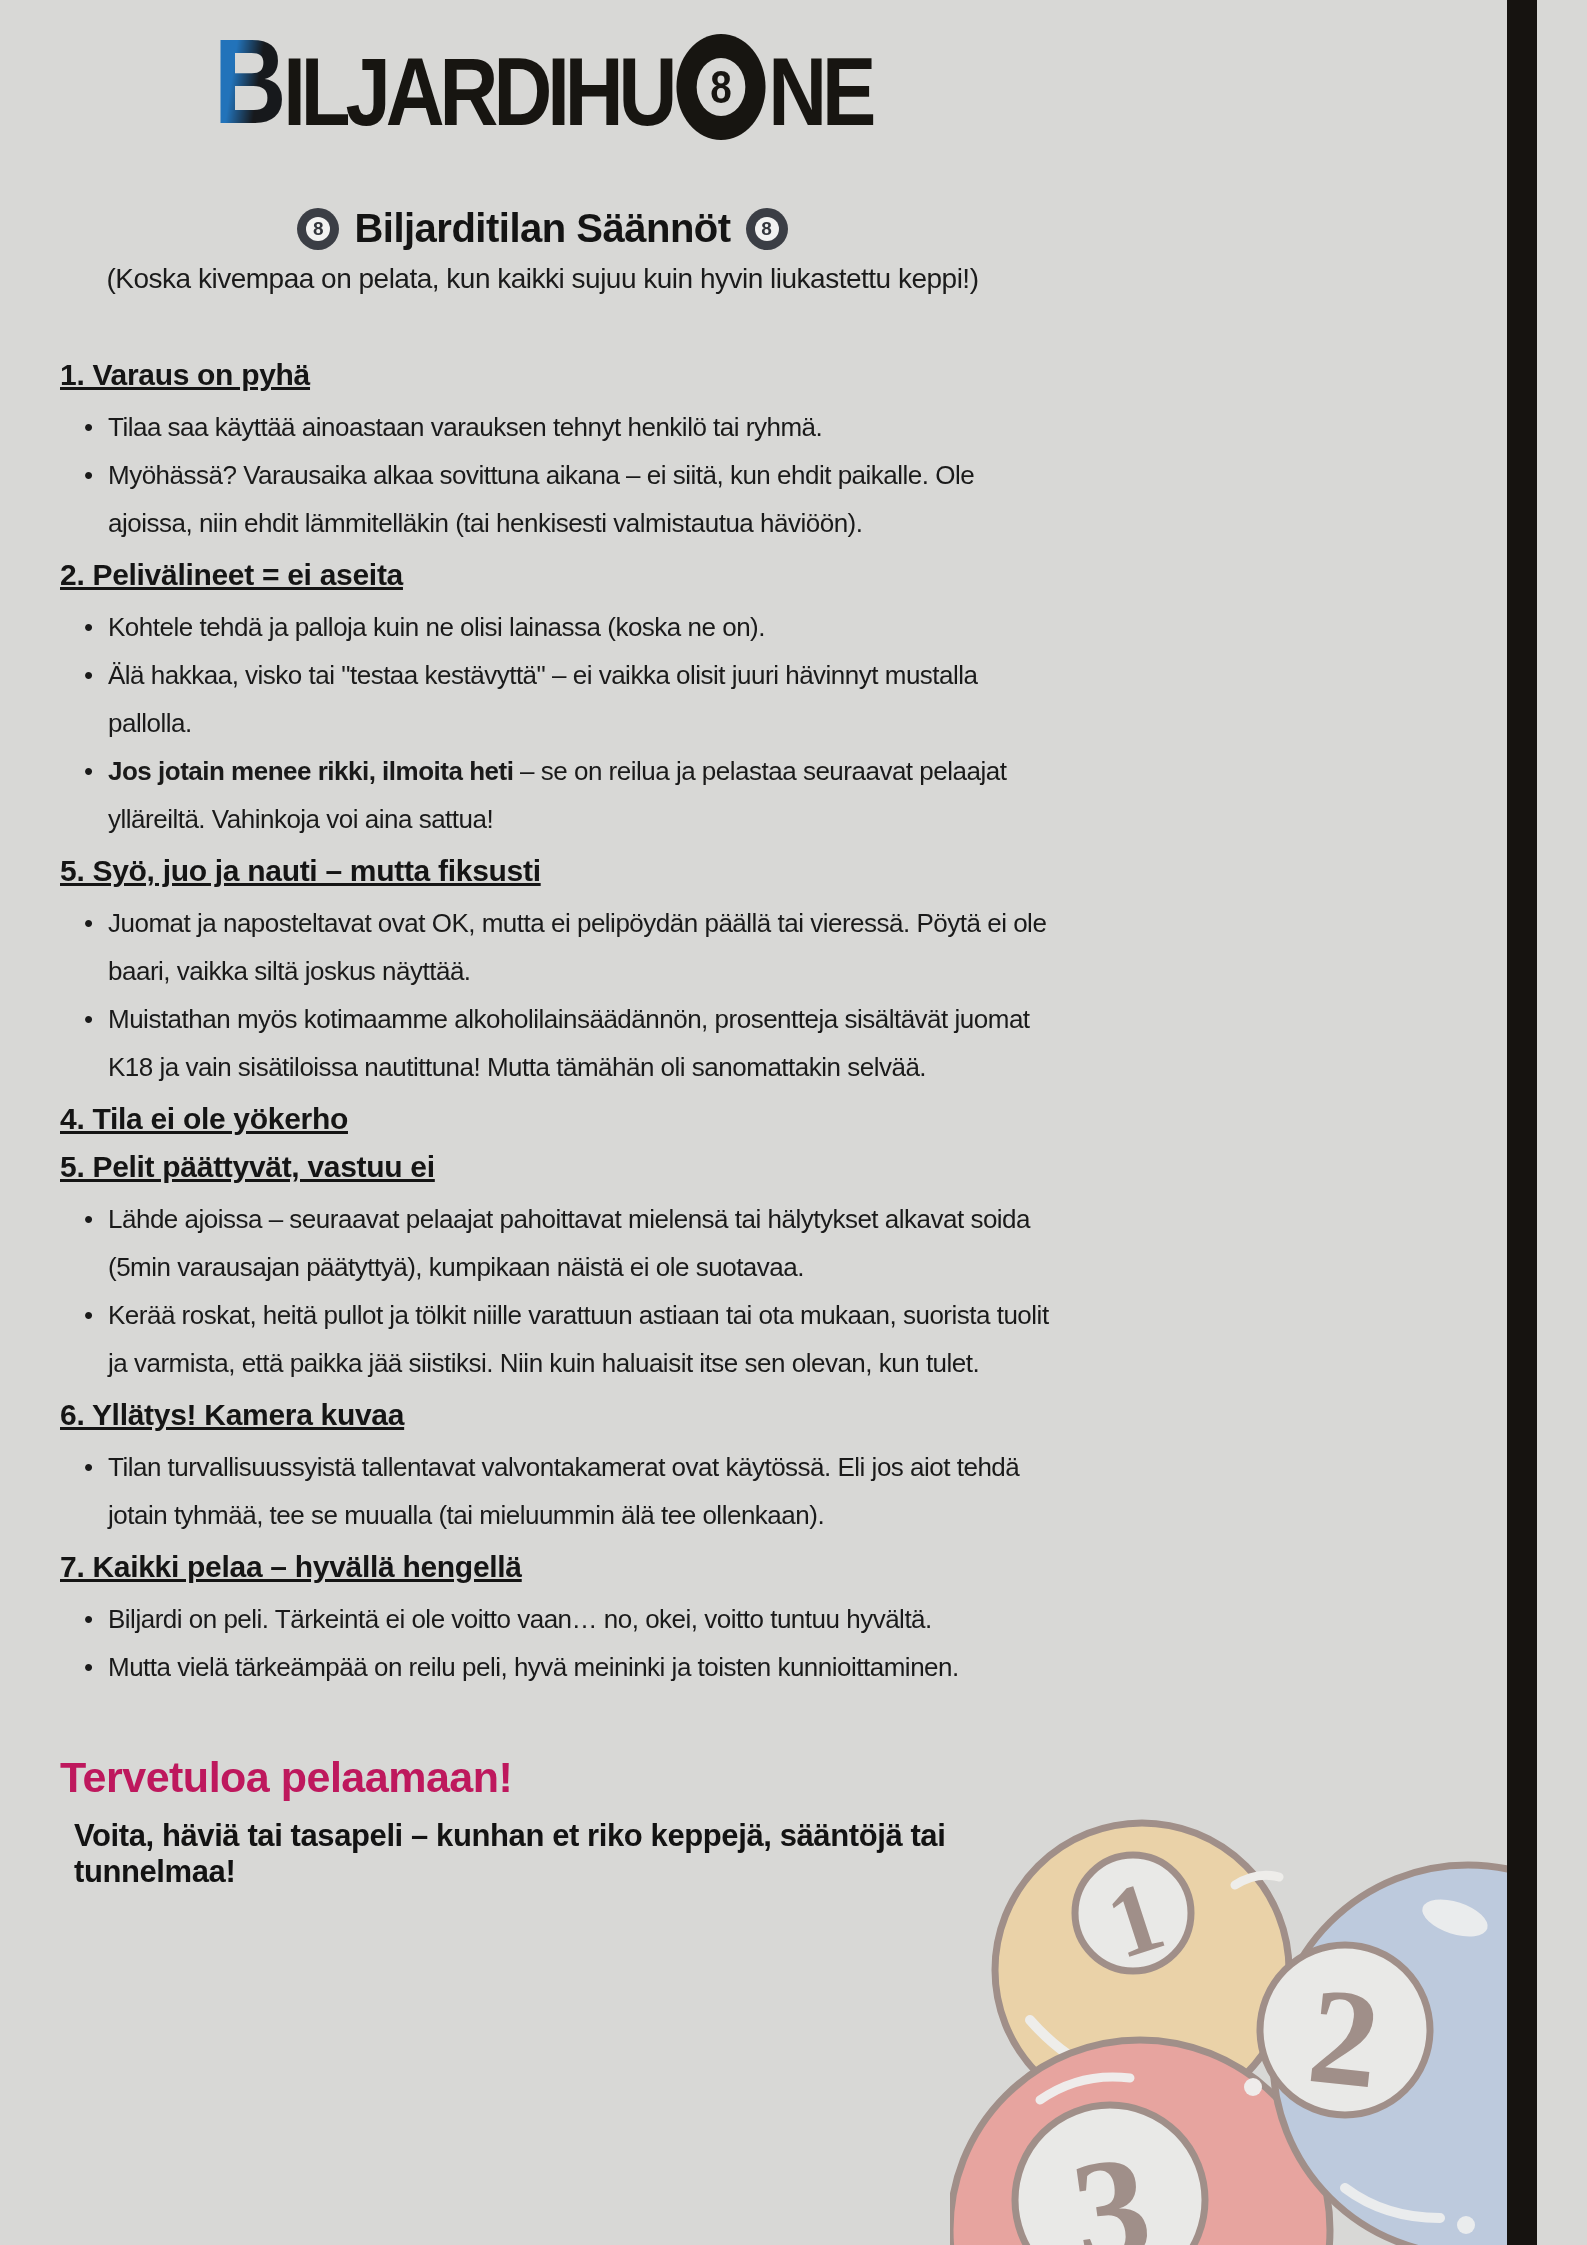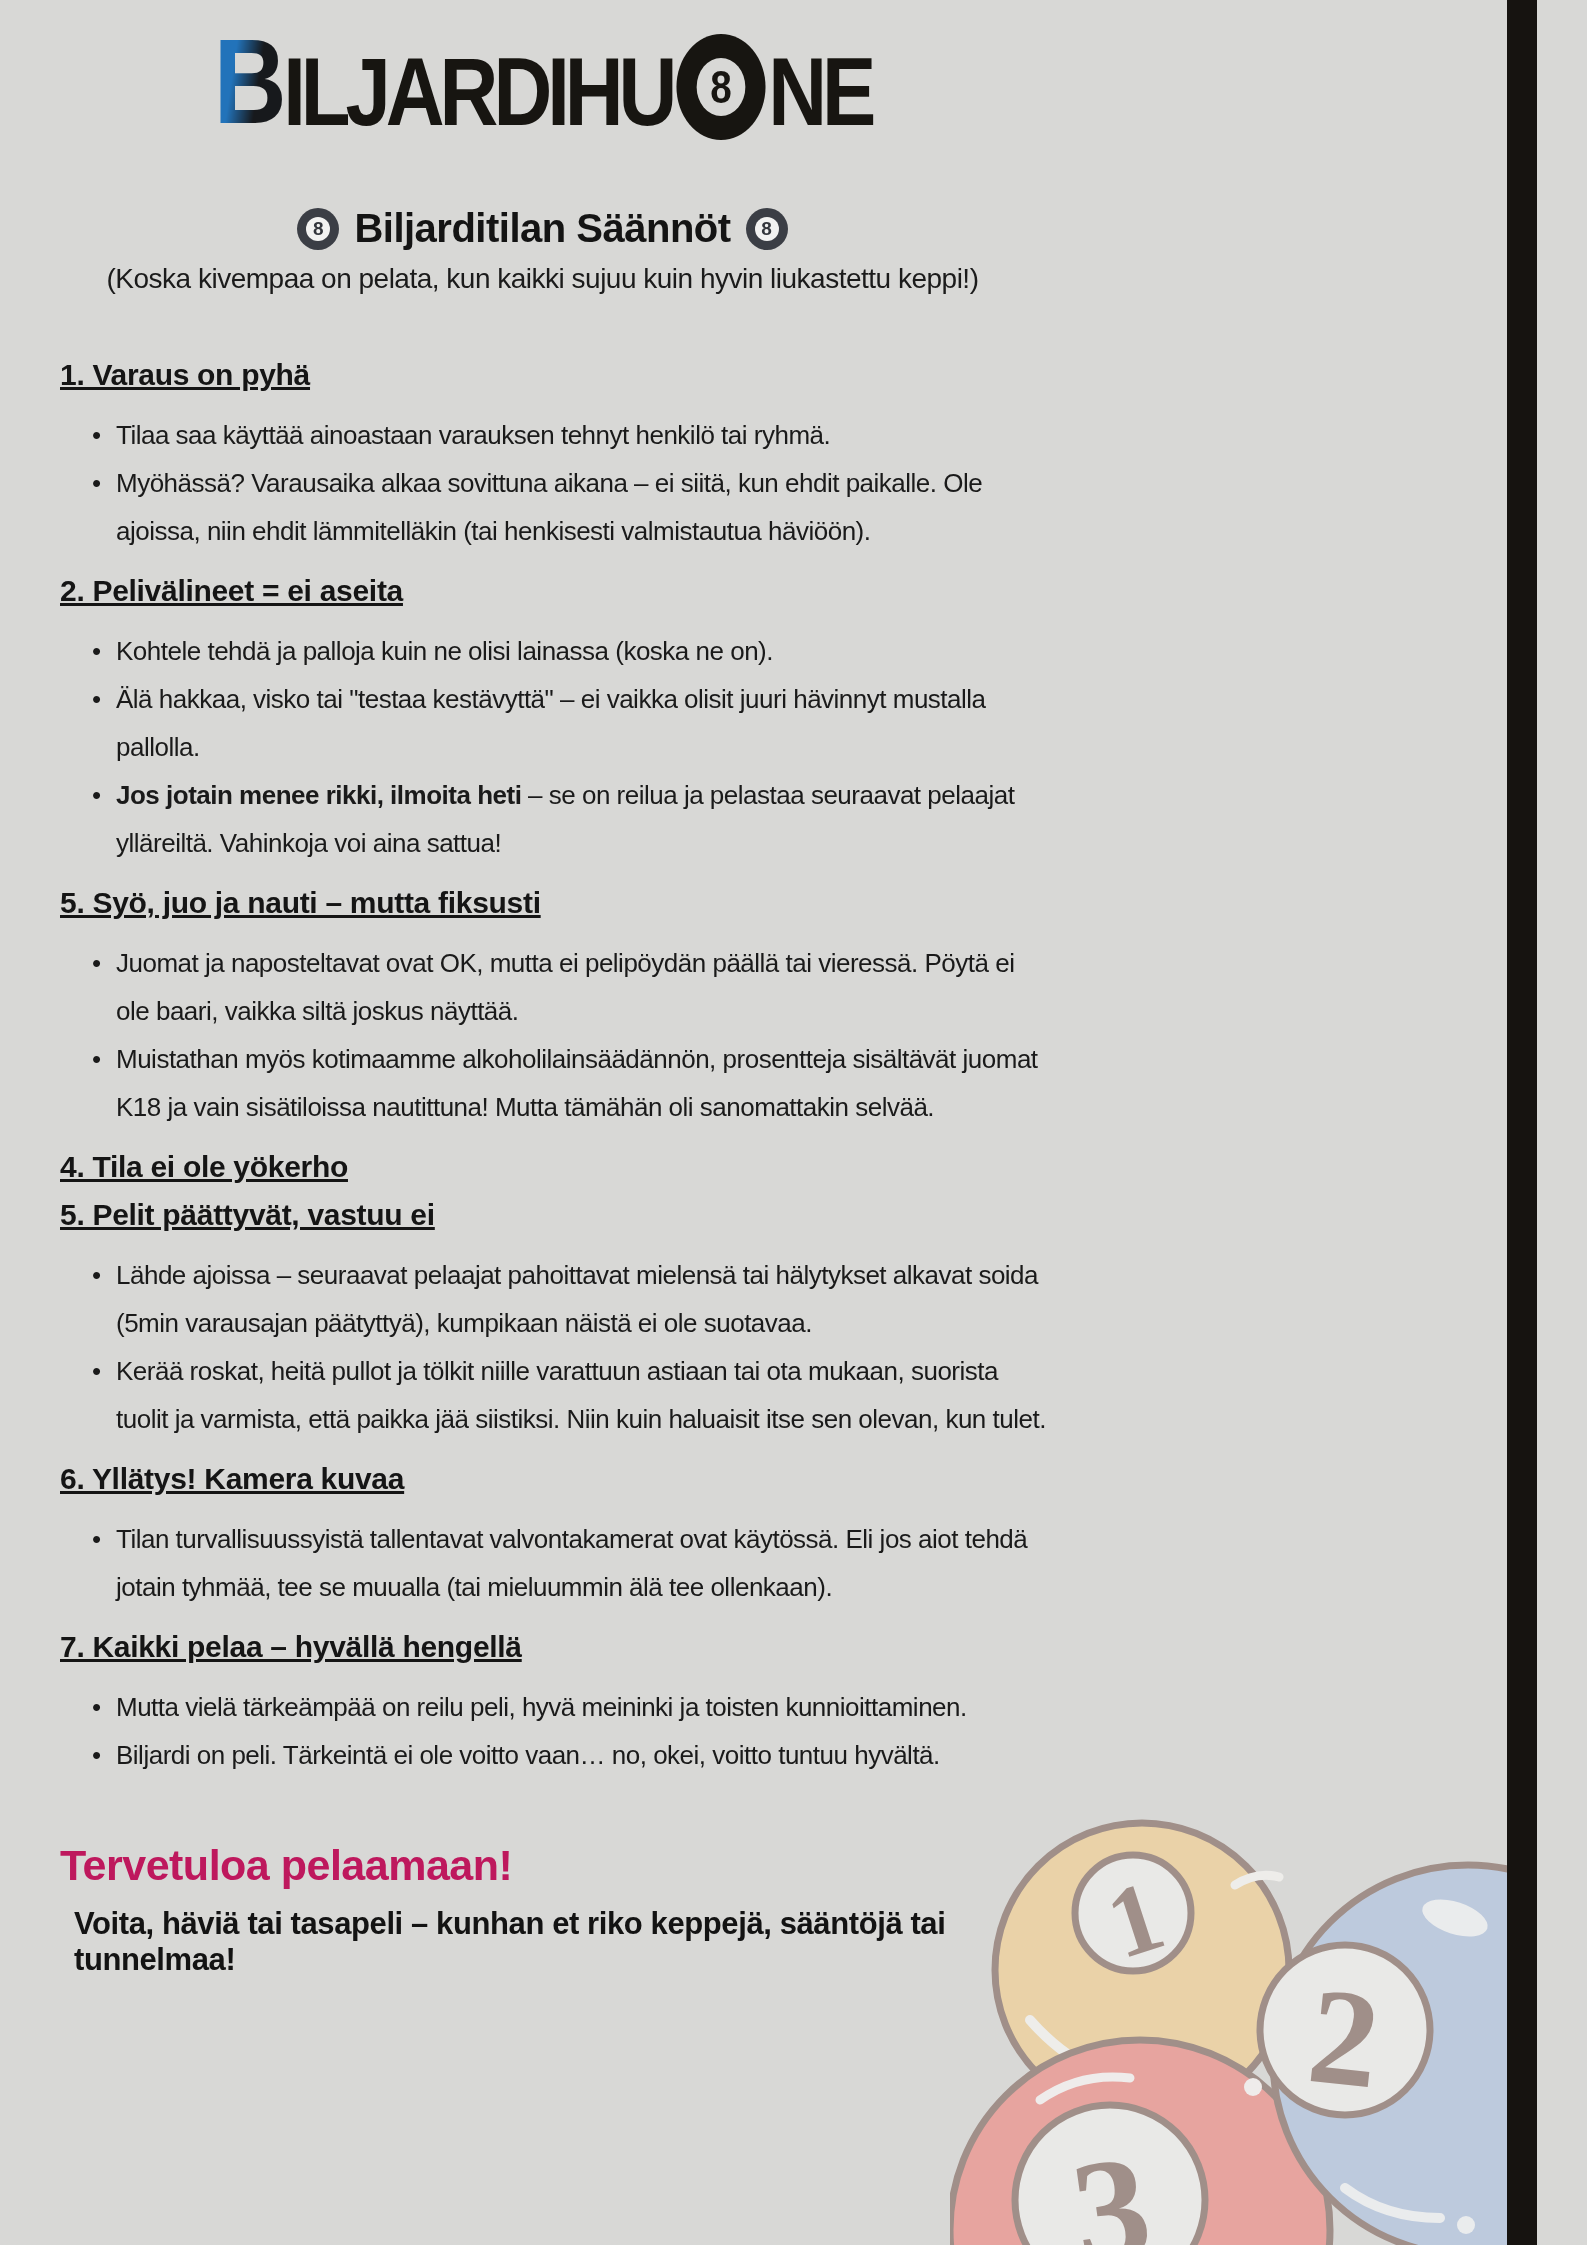--- a/index.html
+++ b/index.html
@@ -28,21 +28,21 @@
   .title-row{margin-top:70px;display:flex;align-items:center;justify-content:center;gap:15px;}
   .title-row h1{margin:0;font-size:40px;font-weight:bold;letter-spacing:-.5px;color:#141414;}
   .ball-icon{width:42px;height:42px;border-radius:50%;background:#3b3e45;display:flex;align-items:center;justify-content:center;flex:0 0 auto;}
   .ball-icon-inner{width:24px;height:24px;border-radius:50%;background:#f2f2f1;display:flex;align-items:center;justify-content:center;font-size:19px;font-weight:bold;color:#33363c;}
 
   .subtitle{margin:12px 0 0 0;text-align:center;font-size:28px;letter-spacing:-.5px;color:#1b1b1b;}
 
   
   .rules{margin-top:56px;width:1085px;}
   .rules h2{margin:0 0 0 60px;font-size:30px;line-height:48px;font-weight:bold;letter-spacing:-.3px;color:#151515;text-decoration:underline;}
-  .rules ul{margin:12px;padding:0 20px 0 104px;list-style:none;}
+  .rules ul{margin:4px;padding:0 20px 0 104px;list-style:none;}
   .rules li{position:relative;font-size:26px;line-height:48px;letter-spacing:-.5px;color:#1a1a1a;}
   .rules li::before{content:"\2022";position:absolute;left:-24px;top:0;font-size:26px;line-height:48px;color:#1a1a1a;}
   .rules li b{font-weight:bold;}
 
   .welcome{margin:62px 0 0 60px;font-size:43px;font-weight:bold;letter-spacing:-.5px;color:#be185d;}
   .tagline{margin:16px 0 0 74px;font-size:31px;font-weight:bold;letter-spacing:-.4px;color:#131313;}
 </style>
 </head>
 <body>
 
@@ -121,22 +121,22 @@
         <ul>
           <li><span>Lähde ajoissa – seuraavat pelaajat pahoittavat mielensä tai hälytykset alkavat soida (5min varausajan päätyttyä), kumpikaan näistä ei ole suotavaa.</span></li>
           <li><span>Kerää roskat, heitä pullot ja tölkit niille varattuun astiaan tai ota mukaan, suorista tuolit ja varmista, että paikka jää siistiksi. Niin kuin haluaisit itse sen olevan, kun tulet.</span></li>
         </ul>
         <h2>6. Yllätys! Kamera kuvaa</h2>
         <ul>
           <li><span>Tilan turvallisuussyistä tallentavat valvontakamerat ovat käytössä. Eli jos aiot tehdä jotain tyhmää, tee se muualla (tai mieluummin älä tee ollenkaan).</span></li>
         </ul>
         <h2>7. Kaikki pelaa – hyvällä hengellä</h2>
         <ul>
+          <li><span>Biljardi on peli. Tärkeintä ei ole voitto vaan… no, okei, voitto tuntuu hyvältä.</span></li>
           <li><span>Mutta vielä tärkeämpää on reilu peli, hyvä meininki ja toisten kunnioittaminen.</span></li>
-          <li><span>Biljardi on peli. Tärkeintä ei ole voitto vaan… no, okei, voitto tuntuu hyvältä.</span></li>
         </ul>
       </div>
 
     <h2 class="welcome">Tervetuloa pelaamaan!</h2>
     <p class="tagline">Voita, häviä tai tasapeli – kunhan et riko keppejä, sääntöjä tai tunnelmaa!</p>
   </div>
 
   <div class="black-bar"></div>
 </div>
 

